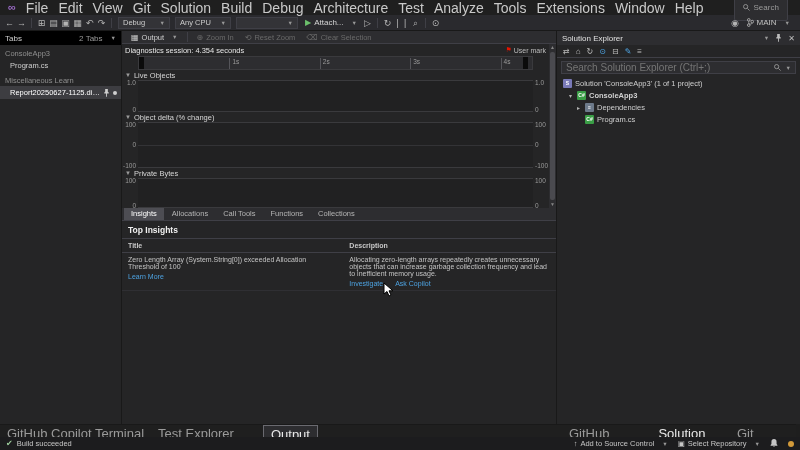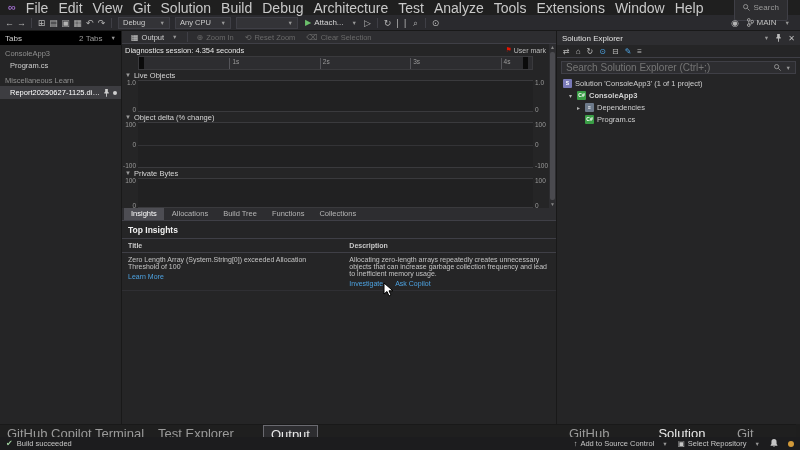--- a/index.html
+++ b/index.html
@@ -327,21 +327,21 @@
       <div class="vscroll">
         <span class="ar">▲</span>
         <span class="thumb"></span>
         <span class="ar">▼</span>
       </div>
     </div>
 
     <div class="itabs">
       <span class="itab active">Insights</span>
       <span class="itab">Allocations</span>
-      <span class="itab">Build Tree</span>
+      <span class="itab">Call Tools</span>
       <span class="itab">Functions</span>
       <span class="itab">Collections</span>
     </div>
 
     <div class="insights">
       <div class="ins-heading">Top Insights</div>
       <div class="tbl-header">
         <div class="col-t">Title</div>
         <div class="col-d">Description</div>
       </div>

